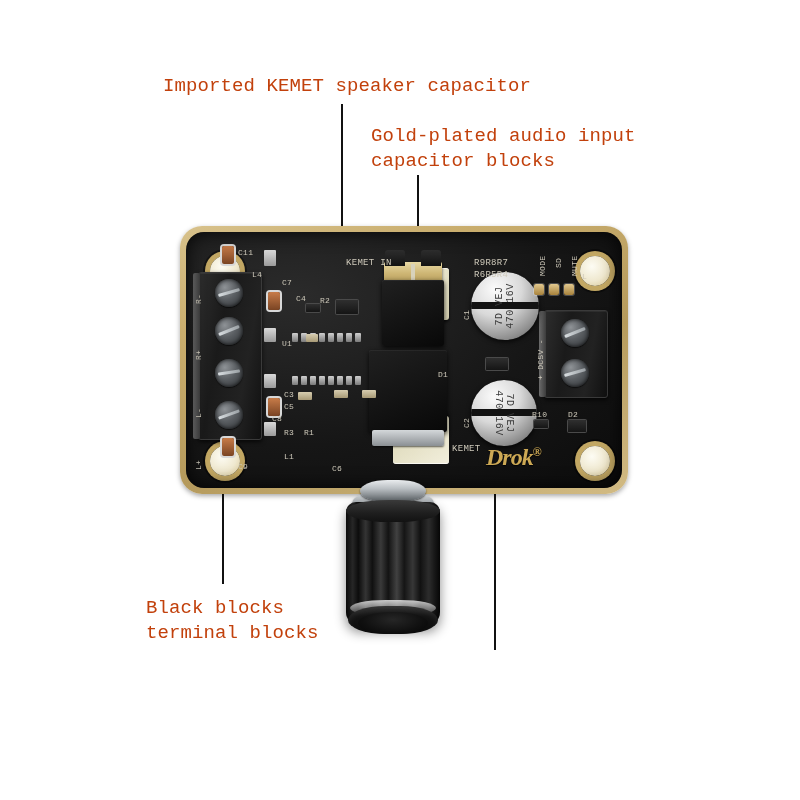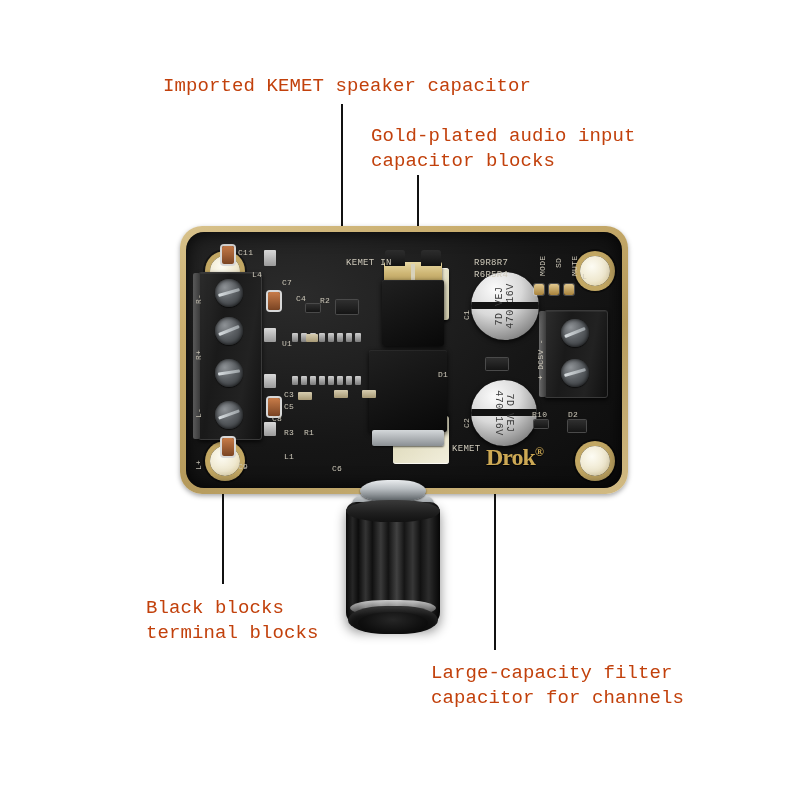--- a/index.html
+++ b/index.html
@@ -189,21 +189,21 @@
   .pinhdr{
     position:absolute;display:flex;gap:5px;
   }
   .pinhdr span{width:10px;height:11px;border-radius:2px;
     background:linear-gradient(180deg,#e2c98f,#a8823c);
     box-shadow:0 0 0 1px rgba(255,255,255,.25);display:block;}
 
   .drok{
     position:absolute;left:300px;top:212px;
     font-family:"Liberation Serif", serif;
-    font-weight:bold;font-size:24px;
+    font-weight:bold;font-style:italic;font-size:24px;
     letter-spacing:-1px;
     background:linear-gradient(180deg,#f4e2a6 0%,#caa council 1%,#c9a64f 55%,#8e6d2a 100%);
     color:#cda955;
     text-shadow:0 1px 1px rgba(0,0,0,.8);
   }
   .drok .dot{font-size:12px;vertical-align:super;}
 
   
   #knob{
     position:absolute;left:344px;top:480px;width:98px;height:160px;
@@ -251,22 +251,20 @@
 <div id="stage">
 
   <div class="callout" id="label-kemet">Imported KEMET speaker capacitor</div>
 
   <div class="callout" id="label-gold">Gold-plated audio input
 capacitor blocks</div>
 
   <div class="callout" id="label-black">Black blocks
 terminal blocks</div>
 
-  <div class="callout" id="label-filter">Large-capacity filter
-capacitor for channels</div>
 
   <div class="leader" style="left:341px;top:104px;width:1.6px;height:158px;"></div>
   <div class="leader" style="left:417px;top:175px;width:1.6px;height:95px;"></div>
   <div class="leader" style="left:222px;top:388px;width:1.6px;height:196px;"></div>
   <div class="leader" style="left:494px;top:392px;width:1.6px;height:258px;"></div>
 
   <div id="board-wrap">
     <div class="board-edge"></div>
     <div class="board-face">
 

